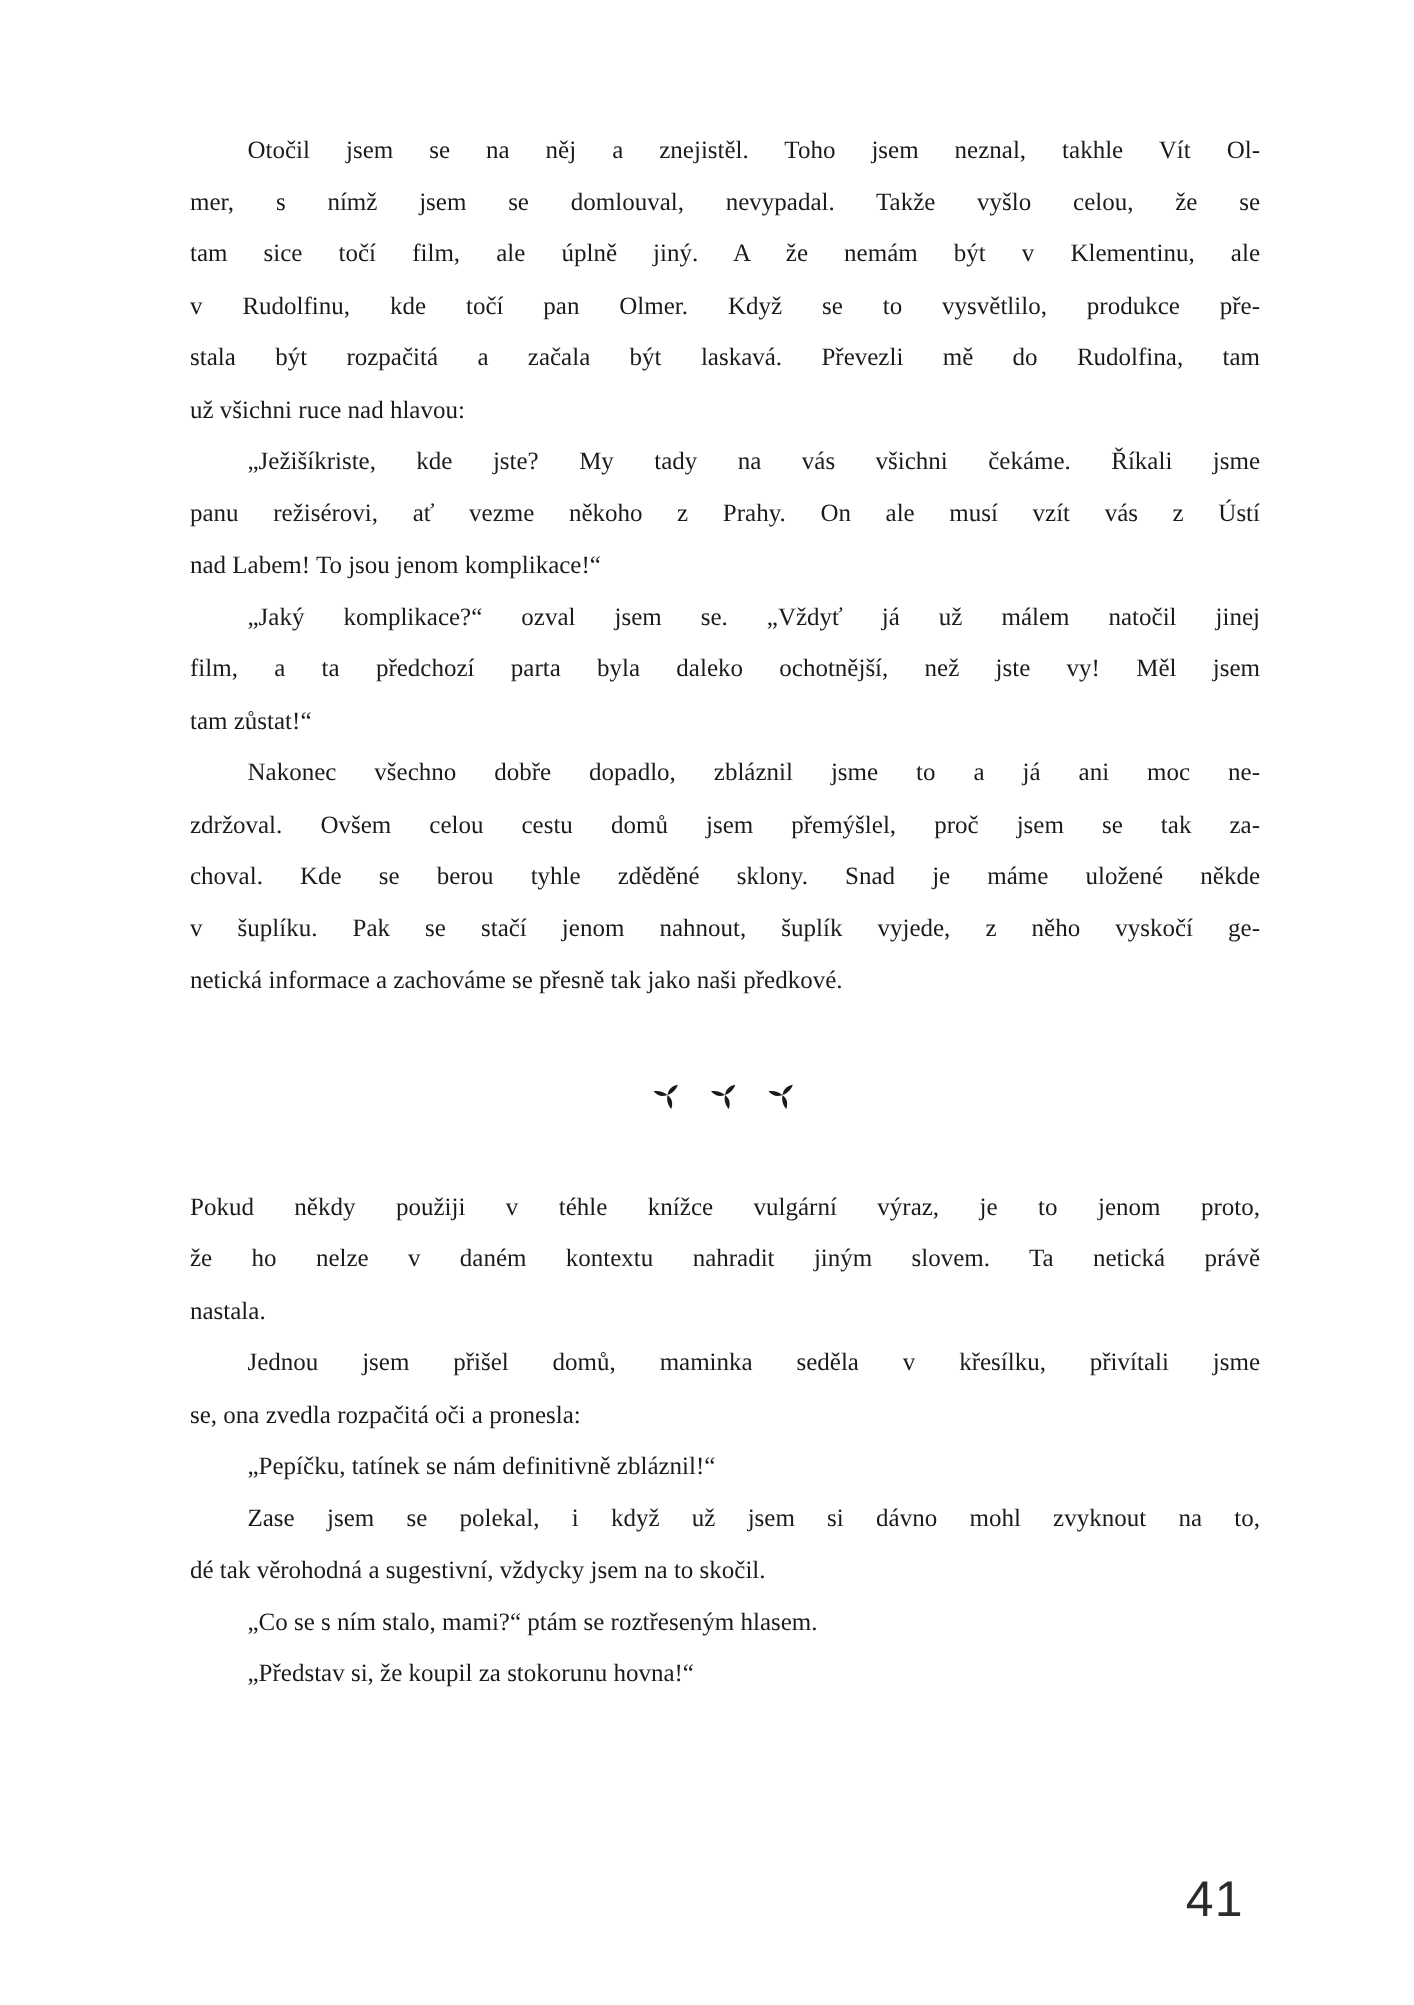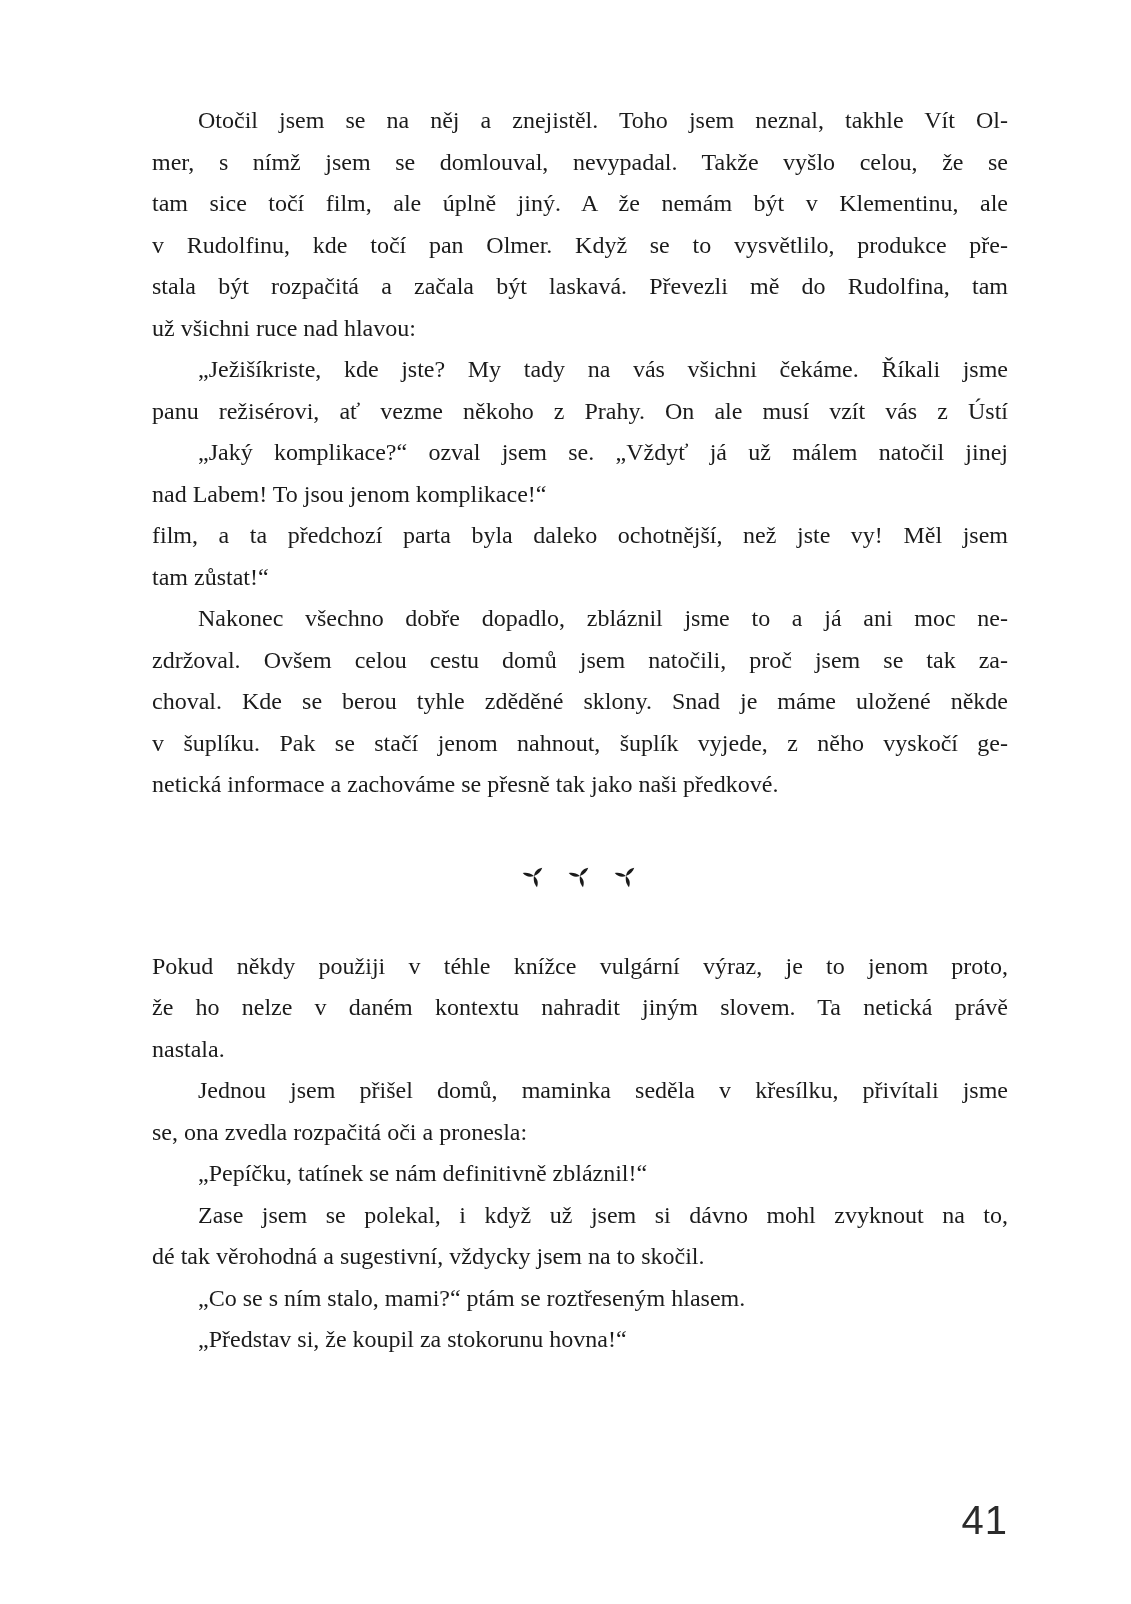--- a/index.html
+++ b/index.html
@@ -13,21 +13,21 @@
     position: relative;
     font-family: "Liberation Serif", "DejaVu Serif", serif;
     color: #1b1b1b;
     overflow: hidden;
   }
   .text-block {
     position: absolute;
     left: 152px;
     top: 100px;
     width: 856px;
-    font-size: 24px;
+    font-size: 20px;
     line-height: 41.5px;
   }
   .line {
     text-align: justify;
     text-align-last: justify;
     height: 41.5px;
     overflow: visible;
   }
   .line.last {
     text-align: left;
@@ -44,21 +44,21 @@
     gap: 22px;
   }
   .swirl {
     width: 24px;
     height: 26px;
     display: block;
   }
   .folio {
     position: absolute;
     top: 1498px;
-    left: 152px;
+    left: 139px;
     width: 856px;
     text-align: right;
     font-family: "Liberation Sans", "DejaVu Sans", sans-serif;
     font-size: 40px;
     line-height: 44px;
     color: #2b2b2b;
     letter-spacing: 1px;
   }
 </style>
 </head>
@@ -66,26 +66,26 @@
 
 <div class="text-block" id="flow">
     <div class="line indent">Otočil jsem se na něj a znejistěl. Toho jsem neznal, takhle Vít Ol-</div>
     <div class="line">mer, s nímž jsem se domlouval, nevypadal. Takže vyšlo celou, že se</div>
     <div class="line">tam sice točí film, ale úplně jiný. A že nemám být v Klementinu, ale</div>
     <div class="line">v Rudolfinu, kde točí pan Olmer. Když se to vysvětlilo, produkce pře-</div>
     <div class="line">stala být rozpačitá a začala být laskavá. Převezli mě do Rudolfina, tam</div>
     <div class="line last">už všichni ruce nad hlavou:</div>
     <div class="line indent">„Ježišíkriste, kde jste? My tady na vás všichni čekáme. Říkali jsme</div>
     <div class="line">panu režisérovi, ať vezme někoho z Prahy. On ale musí vzít vás z Ústí</div>
+    <div class="line last">nad Labem! To jsou jenom komplikace!“</div>
     <div class="line indent">„Jaký komplikace?“ ozval jsem se. „Vždyť já už málem natočil jinej</div>
-    <div class="line last">nad Labem! To jsou jenom komplikace!“</div>
     <div class="line">film, a ta předchozí parta byla daleko ochotnější, než jste vy! Měl jsem</div>
     <div class="line last">tam zůstat!“</div>
     <div class="line indent">Nakonec všechno dobře dopadlo, zbláznil jsme to a já ani moc ne-</div>
-    <div class="line">zdržoval. Ovšem celou cestu domů jsem natočili, proč jsem se tak za-</div>
+    <div class="line">zdržoval. Ovšem celou cestu domů jsem přemýšlel, proč jsem se tak za-</div>
     <div class="line">choval. Kde se berou tyhle zděděné sklony. Snad je máme uložené někde</div>
     <div class="line">v šuplíku. Pak se stačí jenom nahnout, šuplík vyjede, z něho vyskočí ge-</div>
     <div class="line last">netická informace a zachováme se přesně tak jako naši předkové.</div>
     <div class="ornament">
       <svg class="swirl" viewBox="0 0 32 32" xmlns="http://www.w3.org/2000/svg" aria-hidden="true">
     <g fill="#1a1a1a">
       <path d="M16,16 C17,9.5 20.5,6.5 27,5 C25.5,9.5 22,14 16,16 Z"></path>
       <path d="M16,16 C17,9.5 20.5,6.5 27,5 C25.5,9.5 22,14 16,16 Z" transform="rotate(120 16 16)"></path>
       <path d="M16,16 C17,9.5 20.5,6.5 27,5 C25.5,9.5 22,14 16,16 Z" transform="rotate(240 16 16)"></path>
     </g>

